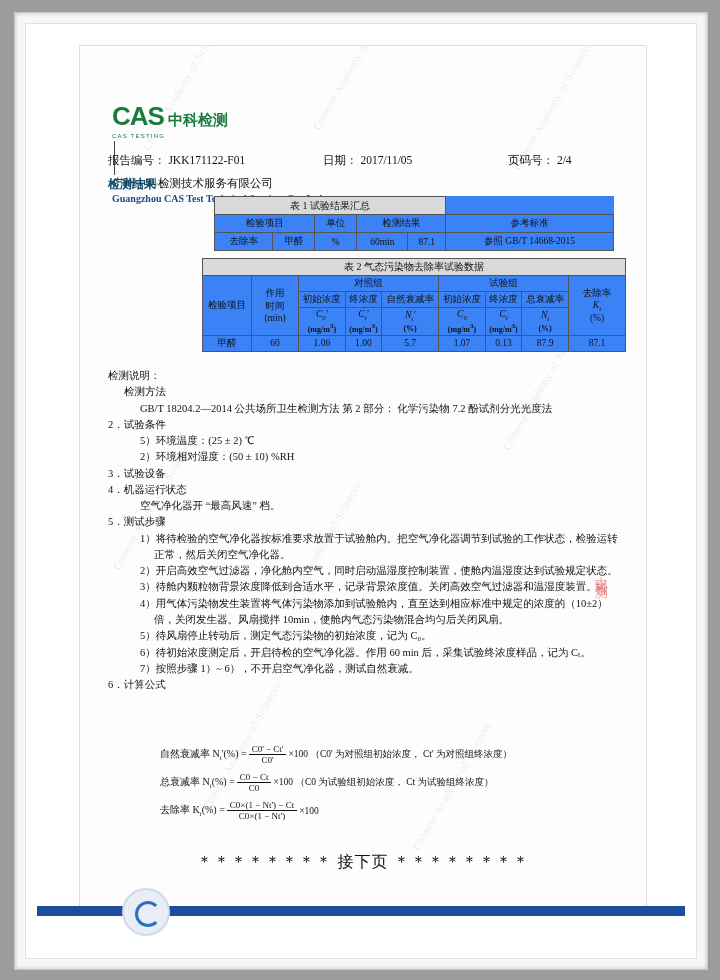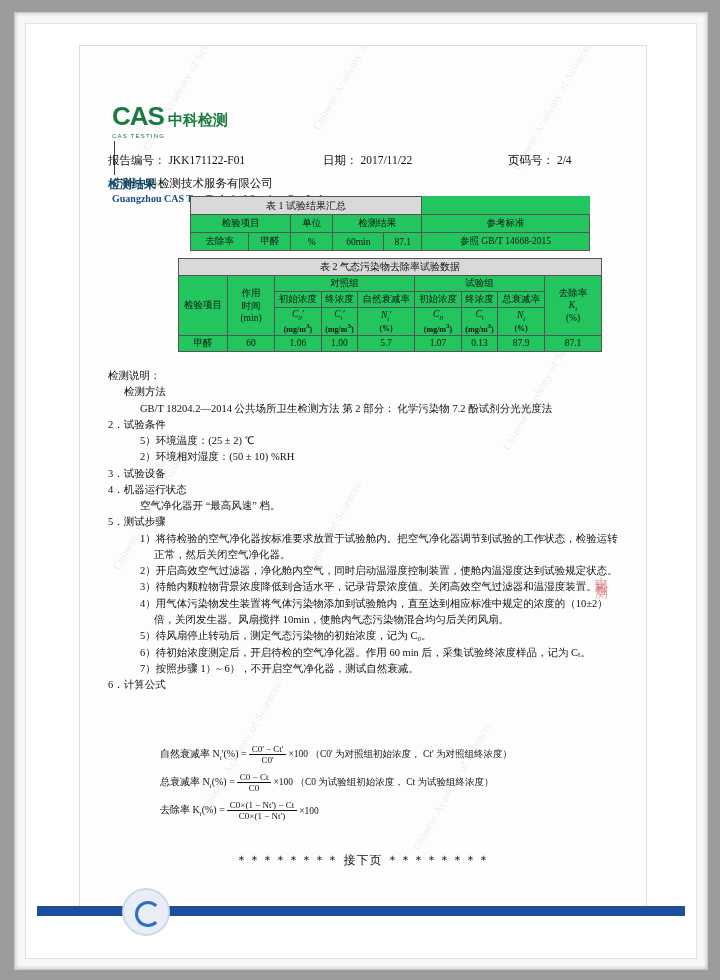--- a/index.html
+++ b/index.html
@@ -149,21 +149,22 @@
     font-size: 12px;
     color: #0c4a6e;
     font-weight: bold;
   }
 
   
   table.doc {
     border-collapse: collapse;
     font-size: 9.5px;
     color: #111;
-    background: #22c55e;
+    background: #3b82f6;
+    margin-left: 24px;
   }
   table.doc td, table.doc th {
     border: 1px solid #555;
     text-align: center;
     vertical-align: middle;
     padding: 1px 2px;
     font-weight: normal;
   }
   .tbl-cap {
     background: #d9d9d9;
@@ -229,21 +230,21 @@
   .fr .num { border-bottom: 1px solid #111; padding: 0 3px; display: block; font-size: 9px; }
   .fr .den { padding: 0 3px; display: block; font-size: 9px; }
   .fl-rest { white-space: nowrap; font-size: 9.5px; }
 
   .cont {
     position: absolute;
     left: 0;
     top: 806px;
     width: 566px;
     text-align: center;
-    font-size: 12px;
+    font-size: 16px;
     color: #111;
     letter-spacing: 1px;
   }
 
   
   .footer-band {
     position: absolute;
     left: 11px;
     bottom: 42px;
     width: 648px;
@@ -302,21 +303,21 @@
         </div>
         <div class="divider-v"></div>
         <div class="company">
           <div class="company-cn">广州中科检测技术服务有限公司</div>
           <div class="company-en">Guangzhou CAS Test Technical Services Co., Ltd.</div>
         </div>
       </div>
 
       <div class="meta-row">
         <span class="m1">报告编号： JKK171122-F01</span>
-        <span class="m2">日期： 2017/11/22</span>
+        <span class="m2">日期： 2017/11/05</span>
         <span class="m3">页码号： 2/4</span>
       </div>
 
       <div class="sec-title">检测结果：</div>
 
       <div id="table1-wrap">
         <table class="doc">
           <tbody>
               <tr>
             <td class="tbl-cap" colspan="5">表 1  试验结果汇总</td>

